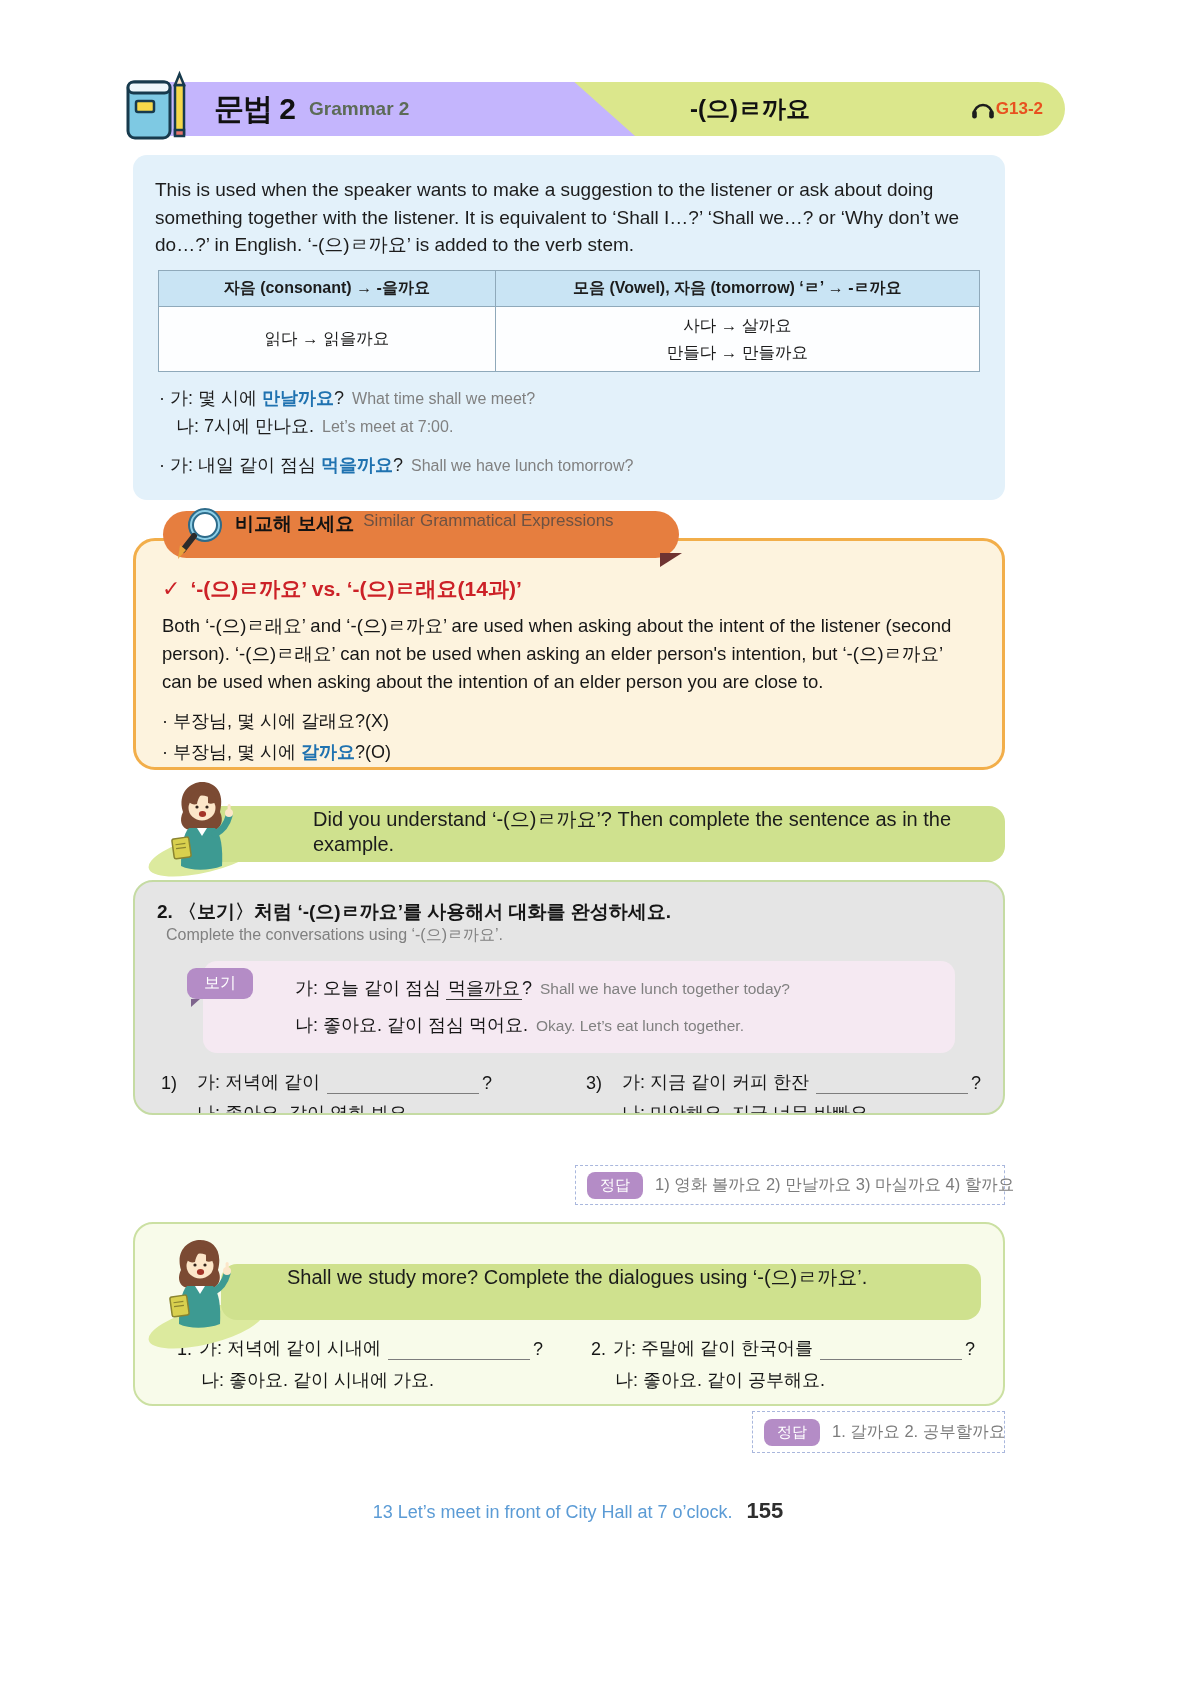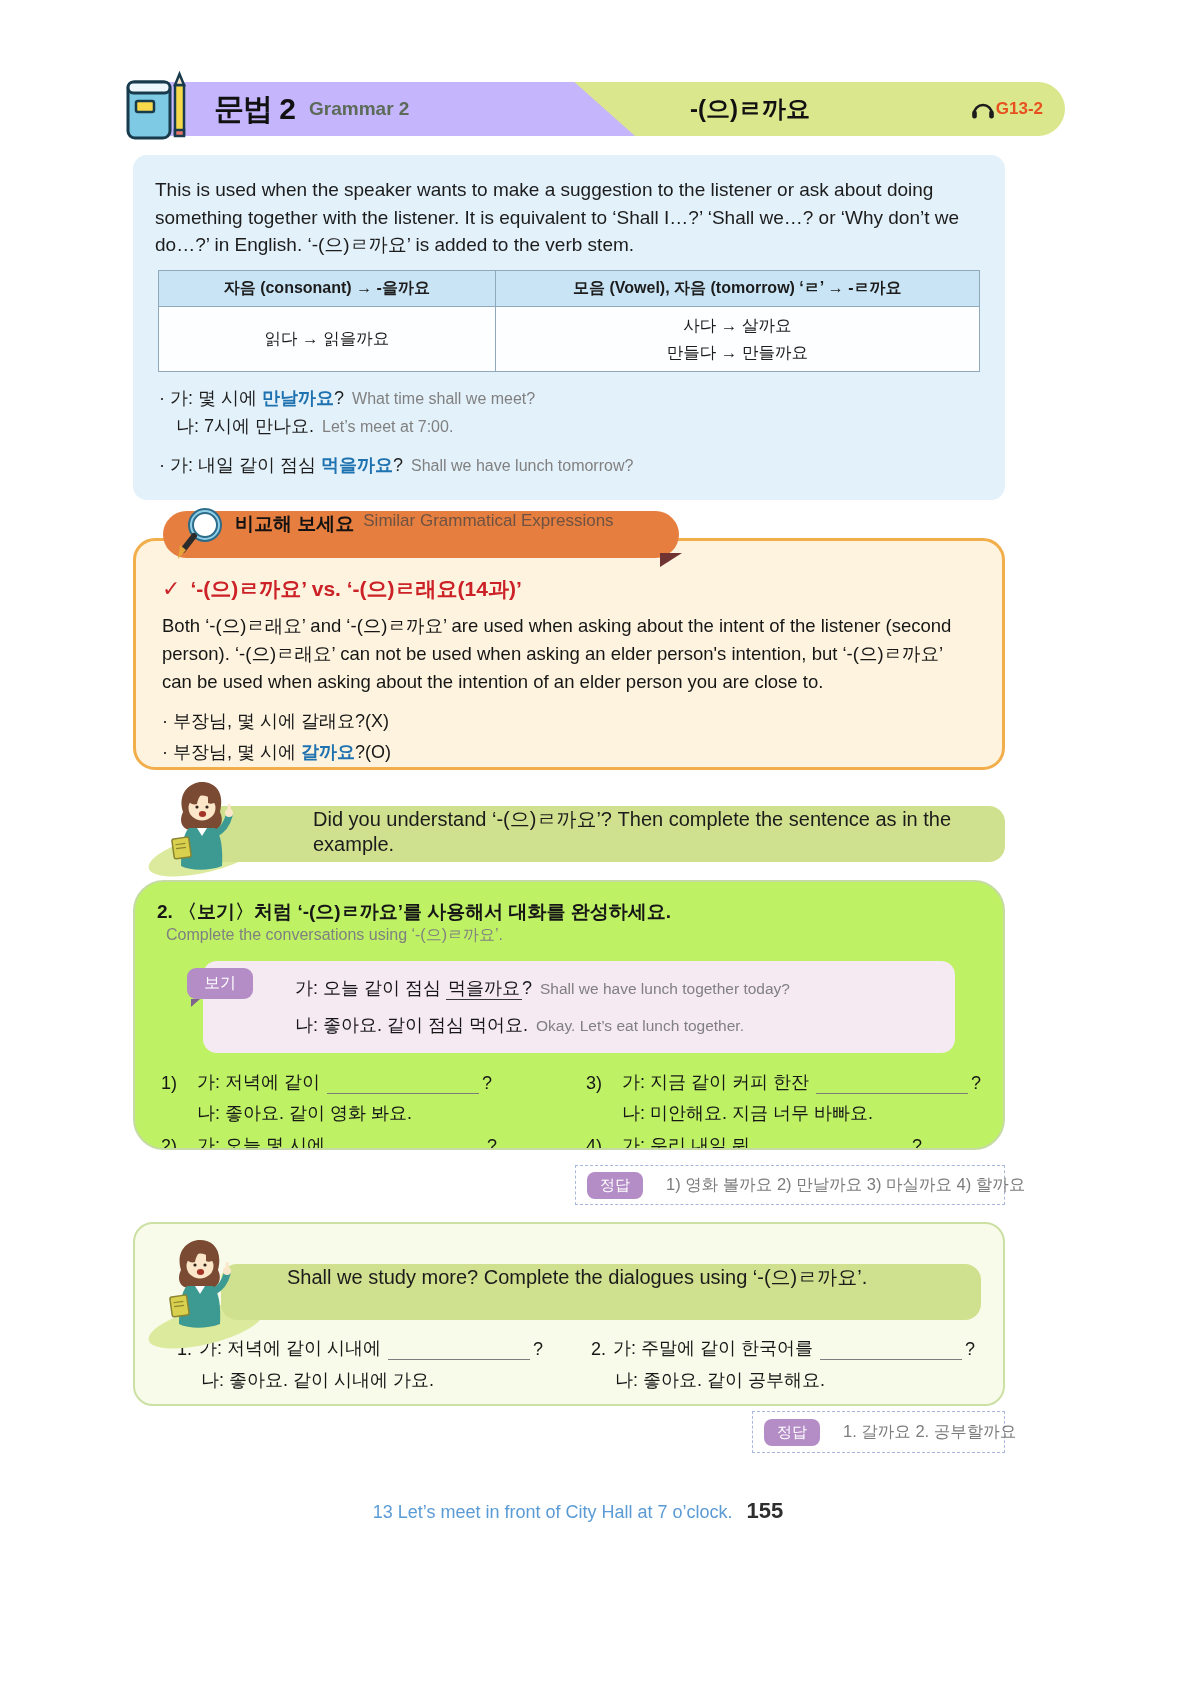--- a/index.html
+++ b/index.html
@@ -69,22 +69,22 @@
     transform:rotate(-14deg); z-index:1; }
   .p1-swoosh { left:14px; top:56px; width:118px; height:36px; }
   .teacher { position:absolute; z-index:3; }
   .p1-teacher { left:28px; top:-2px; }
   .p-banner { position:absolute; background:#cfe18e; border-radius:16px;
     display:flex; z-index:2; }
   .p1-banner { left:72px; top:26px; right:0; height:56px; padding-left:108px; }
   .p-banner-text { font-size:20px; color:#1b1b1b; }
 
   
-  .ex-box { position:absolute; left:133px; top:880px; width:872px; height:270px;
-    background:#bef264; border:2px solid #c5dba3; border-radius:31px;
+  .ex-box { position:absolute; left:133px; top:880px; width:872px; height:235px;
+    background:#e5e5e5; border:2px solid #c5dba3; border-radius:20px;
     padding:17px 20px 0 22px; overflow:hidden; }
   .ex-heading { display:flex; align-items:baseline; flex-wrap:wrap; }
   .ex-heading-kr { font-size:19px; font-weight:bold; color:#161616; }
   .ex-heading-en { font-size:16px; color:#808080; margin-left:9px; }
   .bogi { position:relative; margin:15px 28px 0 46px; background:#f5e9f2;
     border-radius:14px; padding:15px 16px 15px 92px; min-height:92px; }
   .bogi-badge { position:absolute; left:-16px; top:7px; background:#b48cc6; color:#fff;
     font-size:16px; padding:5px 17px; border-radius:9px; z-index:2; }
   .bogi-badge::after { content:""; position:absolute; left:4px; top:100%;
     border-top:8px solid #7e648d; border-right:9px solid transparent; }
@@ -101,21 +101,21 @@
     height:20px; flex:none; margin-right:3px; }
   .ex-item .b { margin:7px 0 0 36px; font-size:18px; color:#161616; }
 
   
   .ans-box { position:absolute; border:1px dashed #a9b7dd; display:flex;
     align-items:center; padding:0 11px; background:#fff; }
   .ans1 { left:575px; top:1165px; width:430px; height:40px; }
   .ans2 { left:752px; top:1411px; width:253px; height:42px; }
   .ans-badge { background:#b48cc6; color:#fff; font-size:15px; padding:4px 13px;
     border-radius:8px; flex:none; }
-  .ans-text { color:#7c7c7c; font-size:16.5px; margin-left:23px; white-space:nowrap; }
+  .ans-text { color:#7c7c7c; font-size:16.5px; margin-left:12px; white-space:nowrap; }
 
   
   .more-box { position:absolute; left:133px; top:1222px; width:872px; height:184px;
     background:#f8fbea; border:2px solid #cbe0a2; border-radius:20px; overflow:visible; }
   .p2-swoosh { left:12px; top:84px; width:118px; height:36px; }
   .p2-teacher { left:24px; top:12px; }
   .p2-banner { left:86px; top:40px; width:760px; height:56px; padding-left:66px; }
   .more-items { position:absolute; left:42px; top:112px; right:16px; display:flex;
     gap:48px; }
   .more-item .a { display:flex; align-items:flex-end; font-size:18px; color:#161616; }

